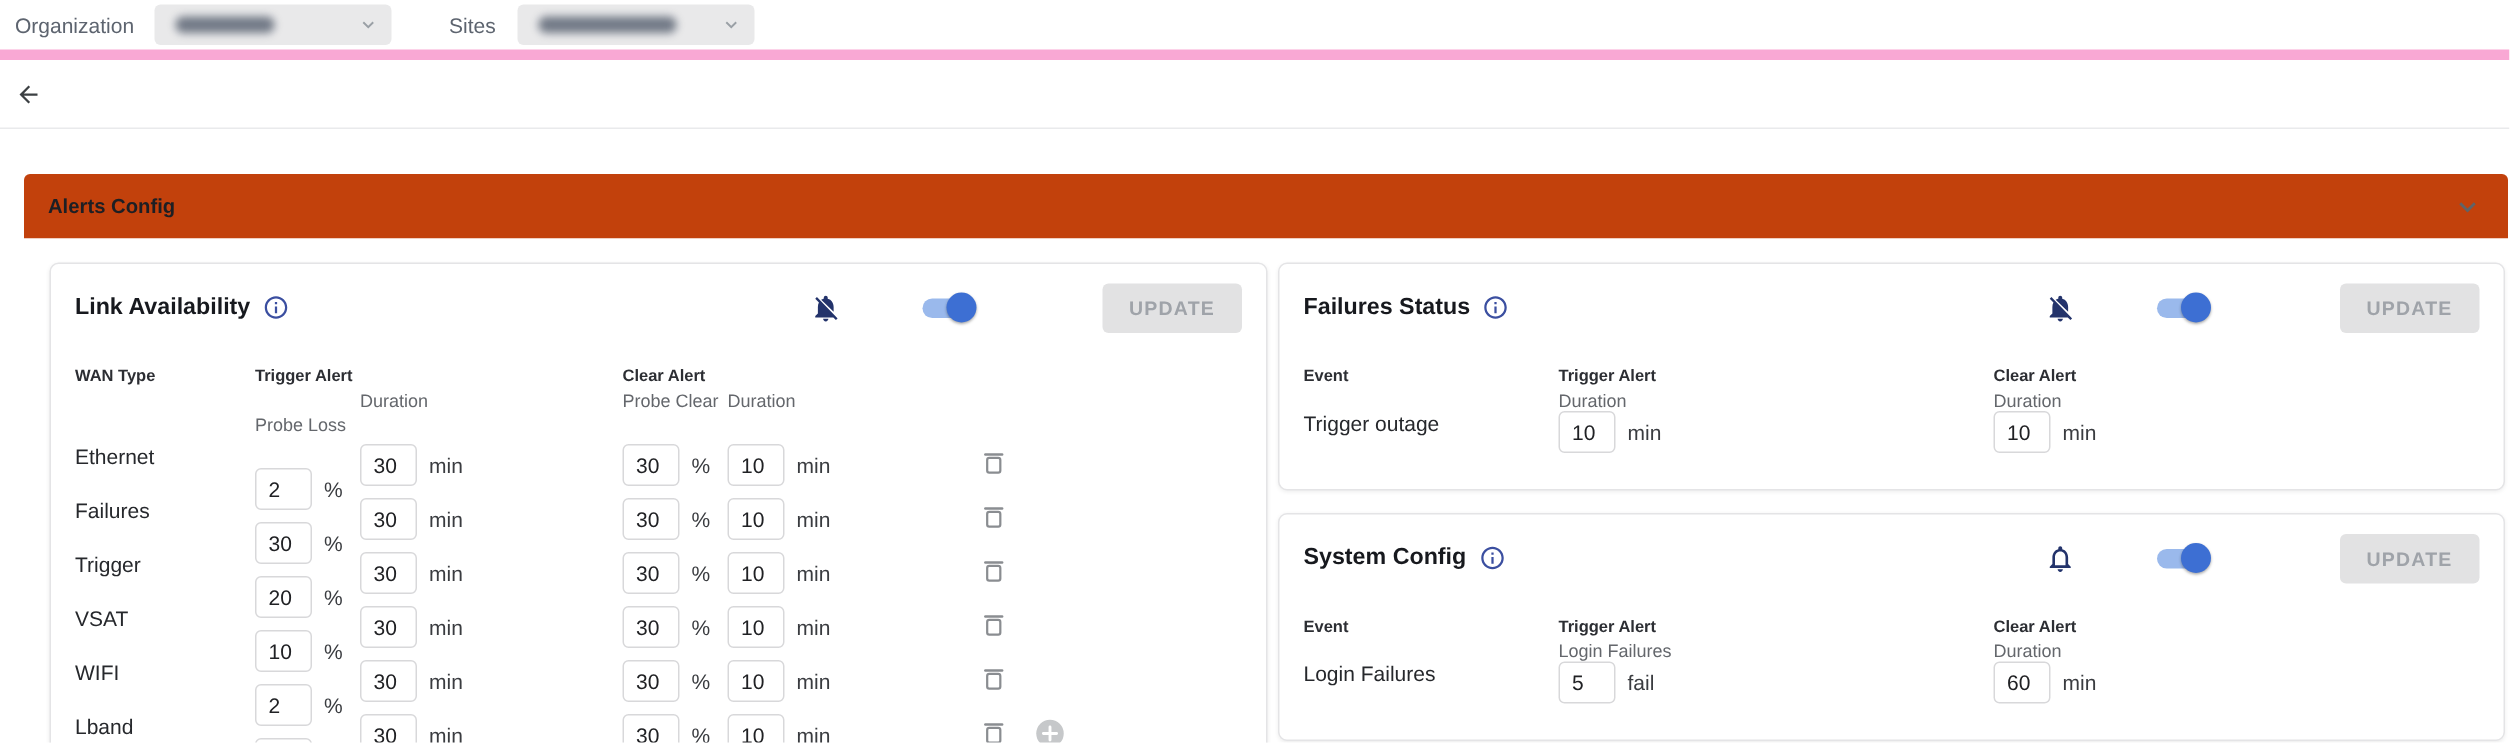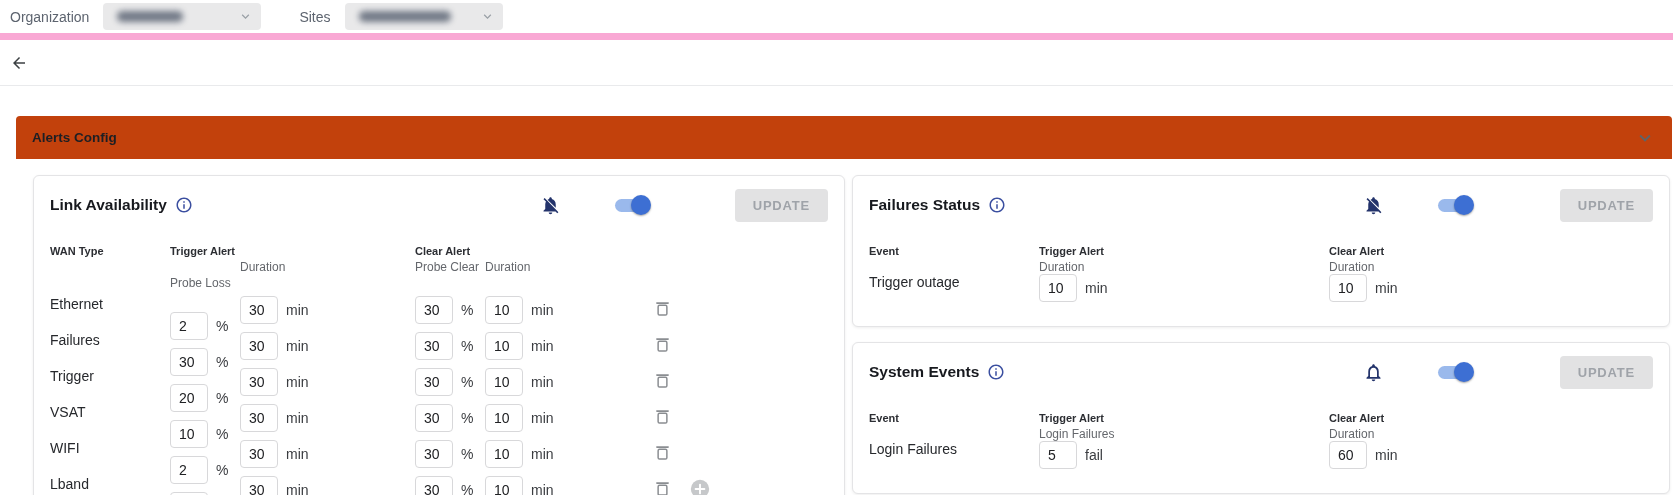--- a/index.html
+++ b/index.html
@@ -401,21 +401,21 @@
           </span>
           <span class="grp">
             <input class="num" value="10" style="">
             <span class="unit">min</span>
           </span>
         </div>
       </div>
 
       <div class="card">
         <div class="card-head">
-          <span class="card-title">System Events</span>
+          <span class="card-title">System Config</span>
           <span class="info-wrap">
             <svg width="18" height="18" viewBox="0 0 24 24">
                 <path fill="var(--info-indigo)" d="M11 7h2v2h-2zm0 4h2v6h-2zm1-9C6.48 2 2 6.48 2 12s4.48 10 10 10 10-4.48 10-10S17.52 2 12 2zm0 18c-4.41 0-8-3.59-8-8s3.59-8 8-8 8 3.59 8 8-3.59 8-8 8z"></path>
               </svg>
           </span>
           <span class="bell-wrap">
             <svg width="21" height="21" viewBox="0 0 24 24">
                 <path fill="var(--icon-navy)" d="M12 22c1.1 0 2-.9 2-2h-4c0 1.1.9 2 2 2zm6-6v-5c0-3.07-1.63-5.64-4.5-6.32V4c0-.83-.67-1.5-1.5-1.5s-1.5.67-1.5 1.5v.68C7.64 5.36 6 7.92 6 11v5l-2 2v1h16v-1l-2-2zm-2 1H8v-6c0-2.48 1.51-4.5 4-4.5s4 2.02 4 4.5v6z"></path>
               </svg>
           </span>

